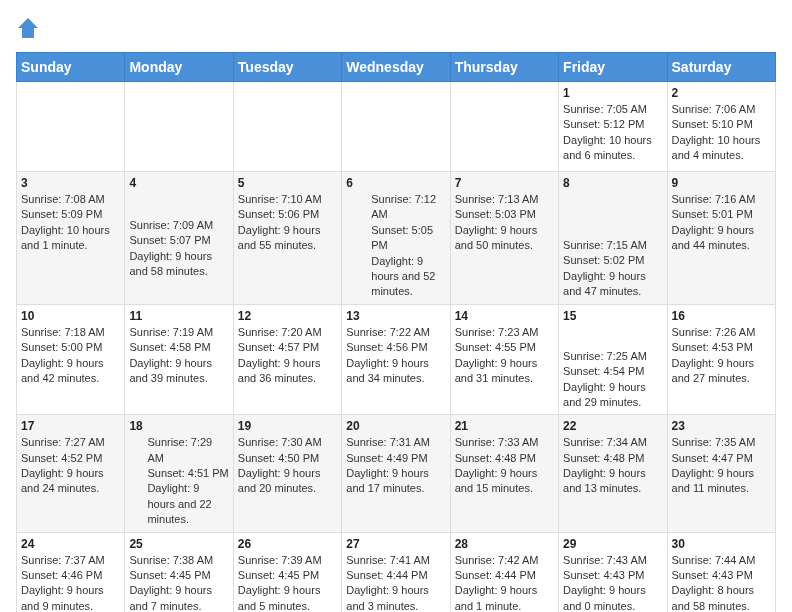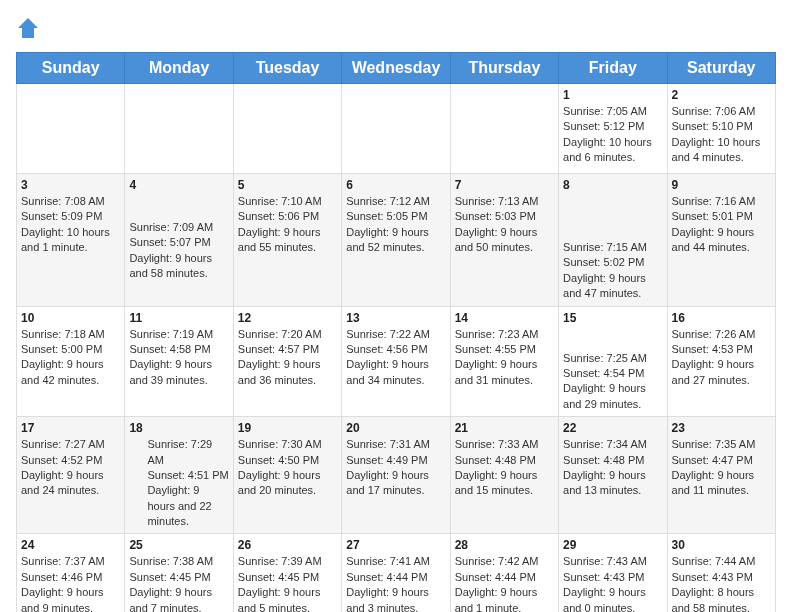--- a/index.html
+++ b/index.html
@@ -51,22 +51,22 @@
     }
     .calendar {
       width: 100%;
       border-collapse: collapse;
       font-size: 11px;
     }
     .calendar th {
       background: #4a90d9;
       color: #fff;
       padding: 6px 4px;
-      text-align: center;
-      font-size: 16px;
+      text-align: left;
+      font-size: 14px;
       font-weight: bold;
       border: 1px solid #3a80c9;
     }
     .calendar td {
       border: 1px solid #ddd;
       padding: 4px;
       vertical-align: top;
       width: 108px;
       height: 90px;
       background: #fff;
@@ -154,21 +154,21 @@
 Daylight: 9 hours and 58 minutes.</div>
         </td>
         <td>
           <div class="day-num">5</div>
           <div class="day-info" style="white-space: pre-line;">Sunrise: 7:10 AM
 Sunset: 5:06 PM
 Daylight: 9 hours and 55 minutes.</div>
         </td>
         <td>
           <div class="day-num">6</div>
-          <div class="day-info" style="white-space: pre-line;">Sunrise: 7:12 AM
+          <div class="day-info" style="white-space: pre-line; margin-left: 25px;">Sunrise: 7:12 AM
 Sunset: 5:05 PM
 Daylight: 9 hours and 52 minutes.</div>
         </td>
         <td>
           <div class="day-num">7</div>
           <div class="day-info" style="white-space: pre-line;">Sunrise: 7:13 AM
 Sunset: 5:03 PM
 Daylight: 9 hours and 50 minutes.</div>
         </td>
         <td>

